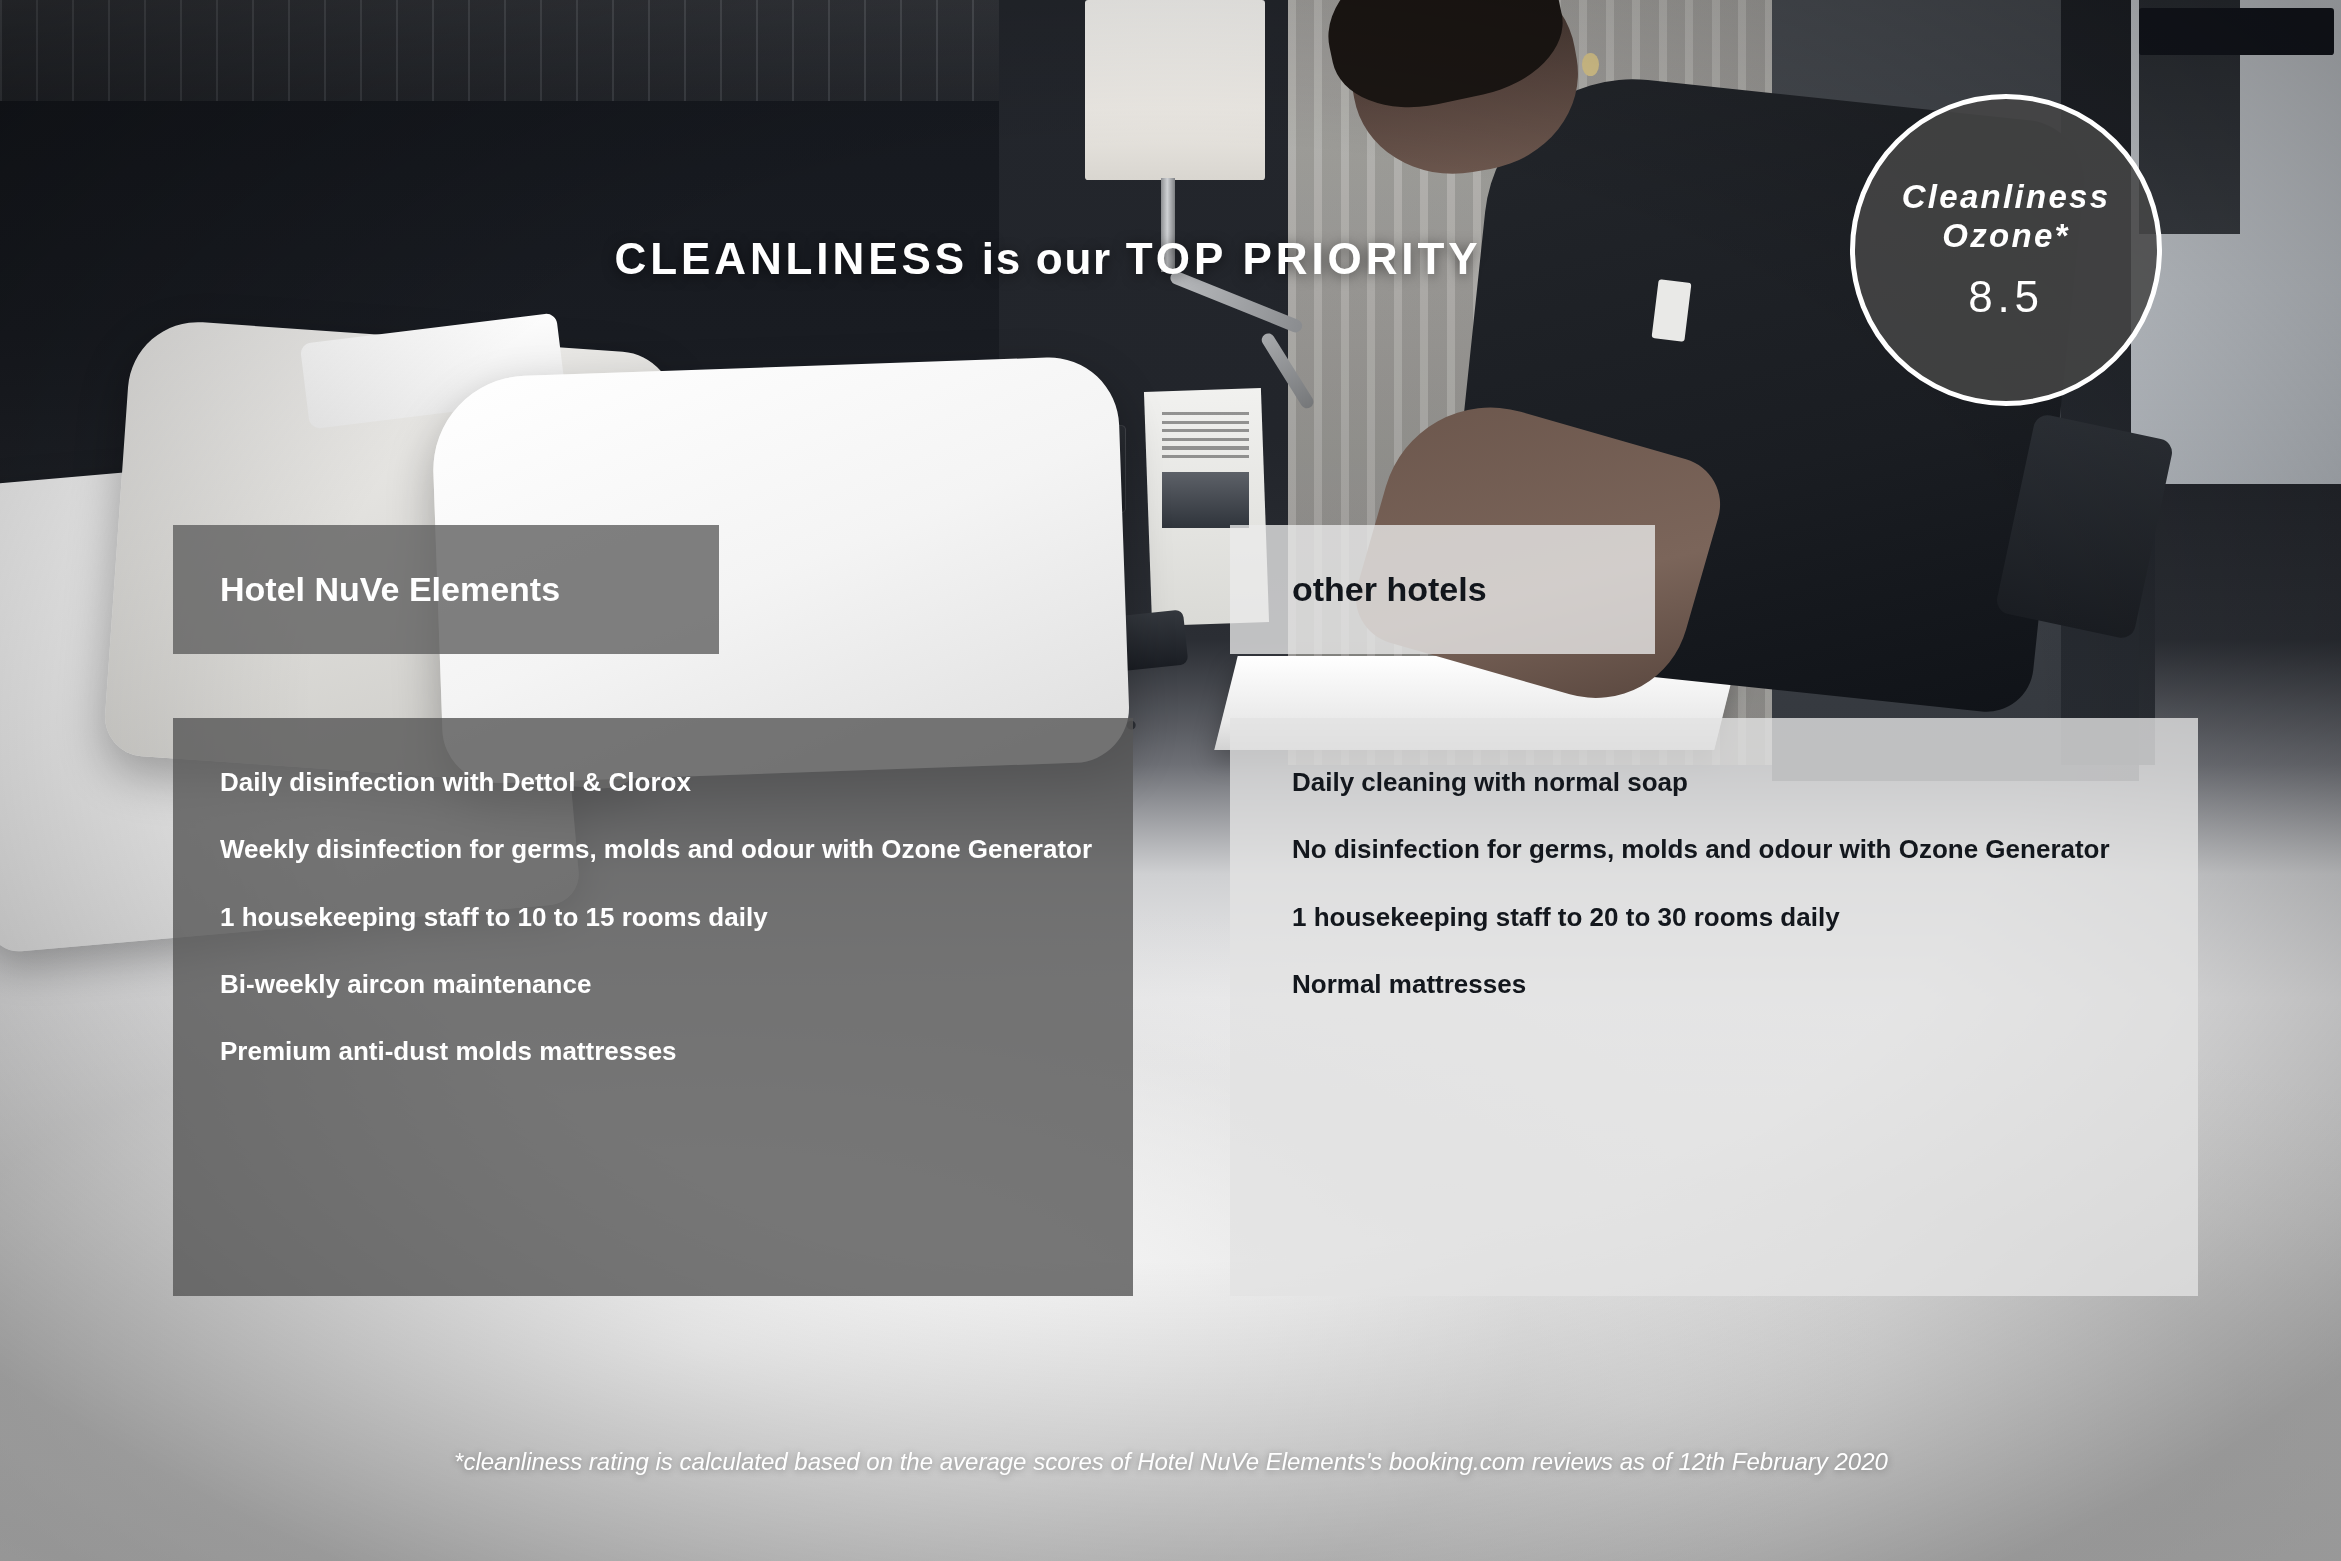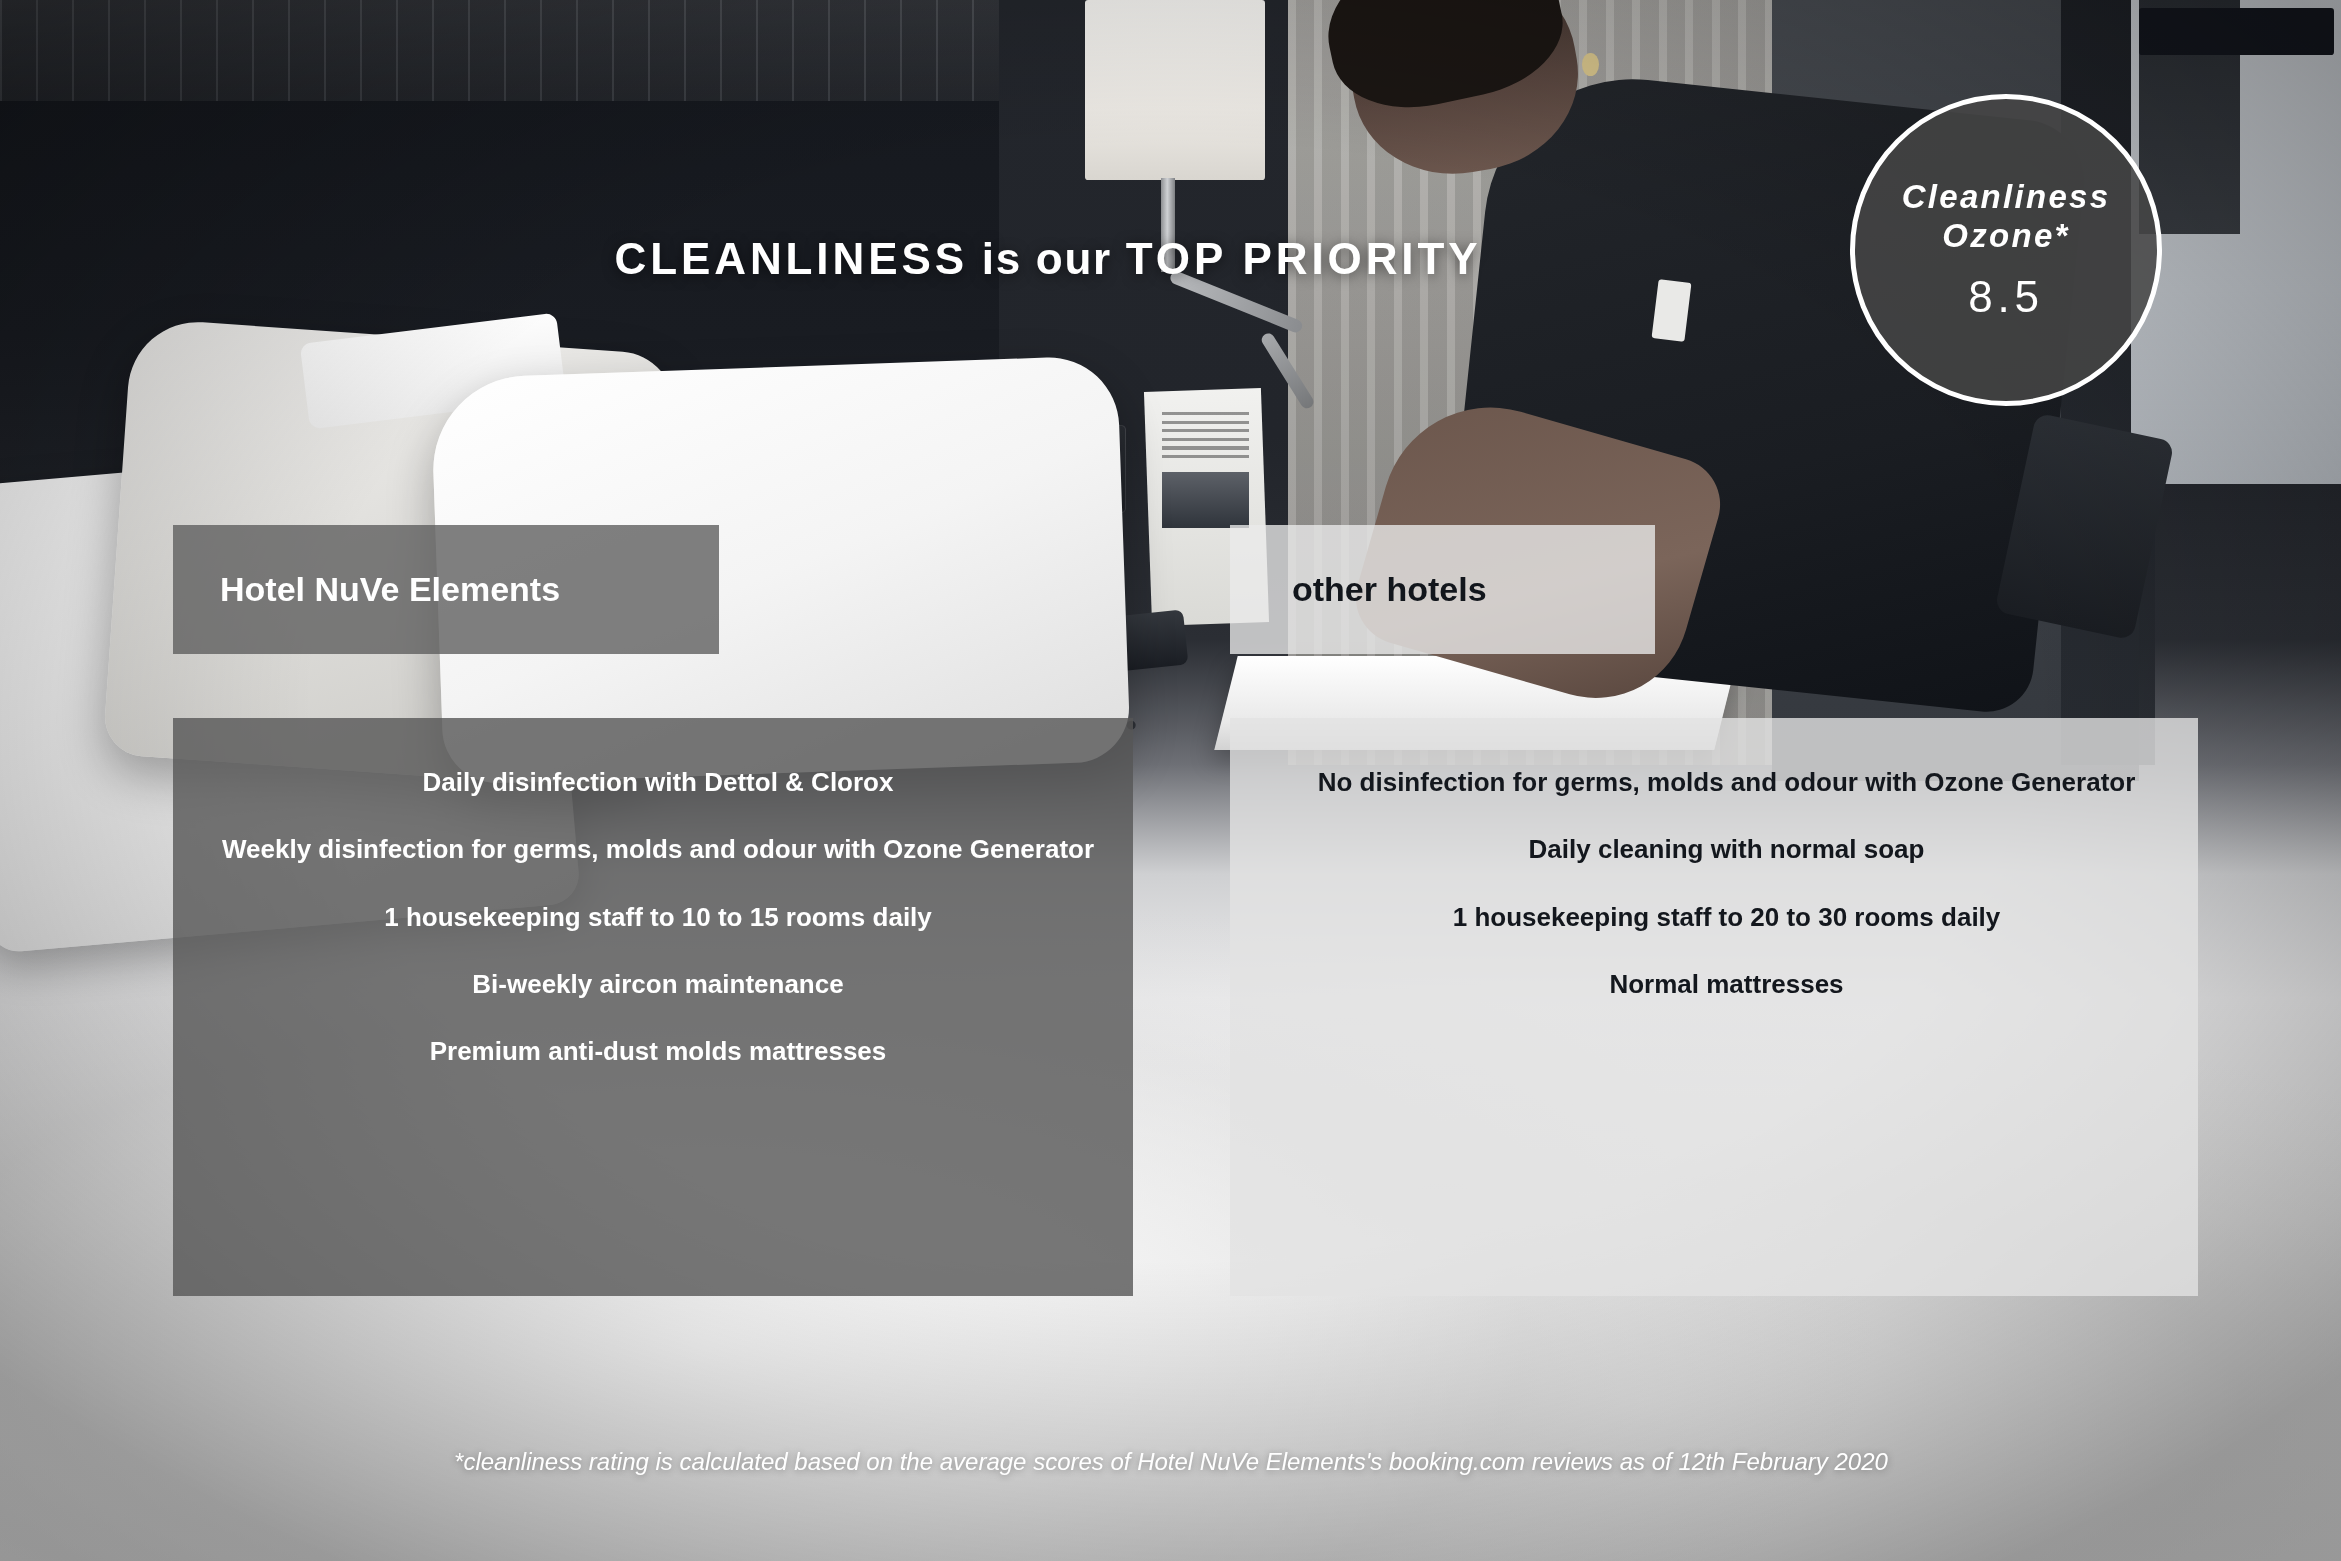--- a/index.html
+++ b/index.html
@@ -344,21 +344,20 @@
     background: rgba(235,235,235,0.78);
     padding-left: 62px;
   }
   .col-head-left .t { color:#fff; font-size: 34px; font-weight: 700; }
   .col-head-right .t { color:#12161c; font-size: 34px; font-weight: 700; }
 
   .panel {
     position: absolute;
     box-sizing: border-box;
     padding: 48px 37px 37px 47px;
-    text-align: center;
   }
   .panel-left {
     left: 173px; top: 718px;
     width: 960px; height: 578px;
     background: rgba(86,86,86,0.80);
   }
   .panel-right {
     left: 1230px; top: 718px;
     width: 968px; height: 578px;
     background: rgba(226,226,226,0.80);
@@ -456,22 +455,22 @@
       <li>Daily disinfection with Dettol &amp; Clorox</li>
       <li>Weekly disinfection for germs, molds and odour with Ozone Generator</li>
       <li>1 housekeeping staff to 10 to 15 rooms daily</li>
       <li>Bi-weekly aircon maintenance</li>
       <li>Premium anti-dust molds mattresses</li>
     </ul>
   </div>
 
   <div class="panel panel-right">
     <ul>
+      <li>Daily cleaning with normal soap</li>
       <li>No disinfection for germs, molds and odour with Ozone Generator</li>
-      <li>Daily cleaning with normal soap</li>
       <li>1 housekeeping staff to 20 to 30 rooms daily</li>
       <li>Normal mattresses</li>
     </ul>
   </div>
 
   <div class="footnote">*cleanliness rating is calculated based on the average scores of Hotel NuVe Elements's booking.com reviews as of 12th February 2020</div>
 
 </div>
 
 

